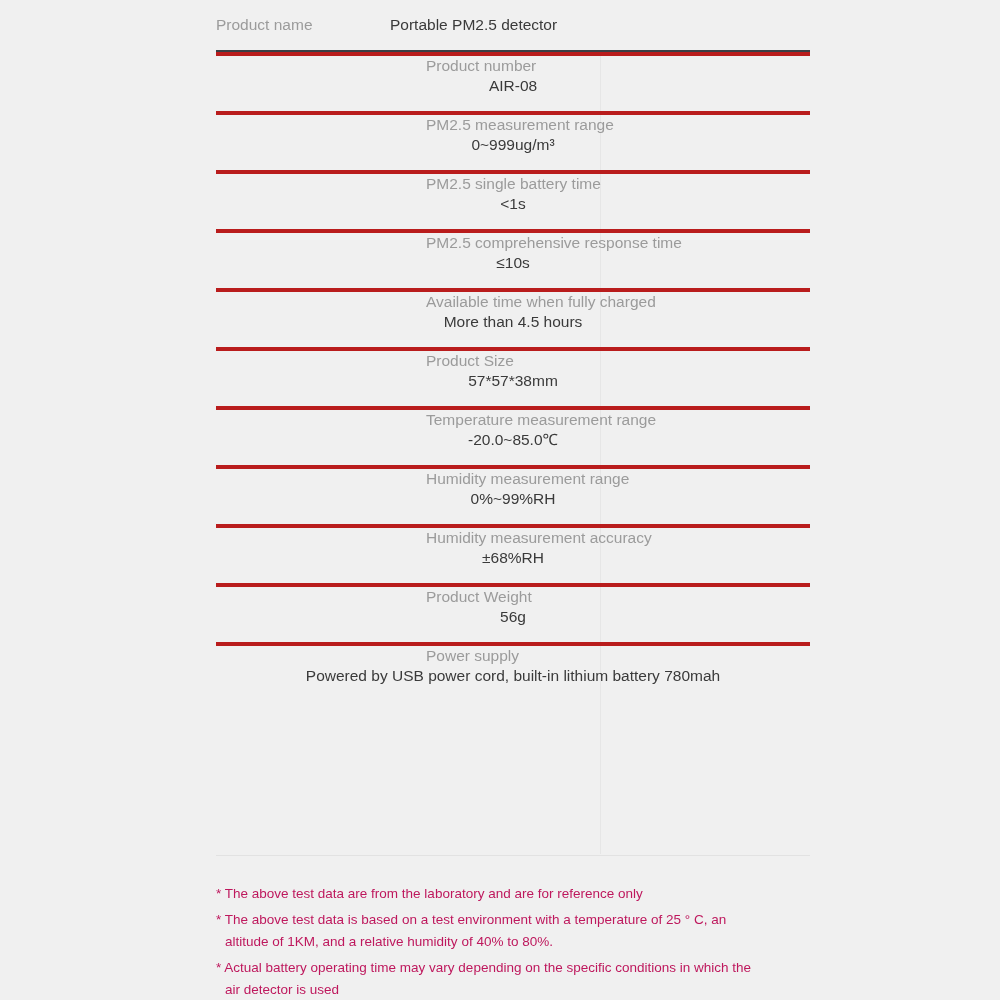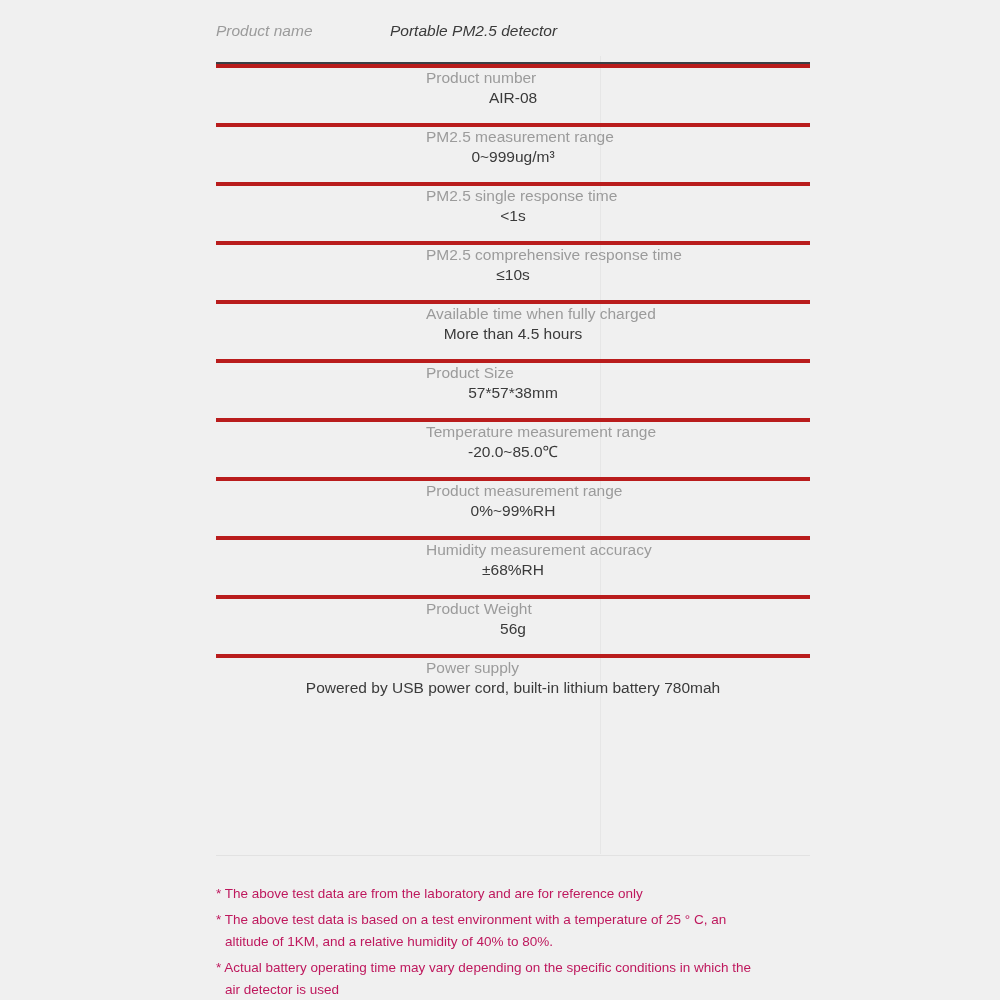--- a/index.html
+++ b/index.html
@@ -47,23 +47,22 @@
     box-sizing: border-box;
     z-index: 1;
   }
 
   .spec-row + .spec-row {
     border-top: 4px solid #b91c1c;
     flex-direction: column;
   }
 
   .spec-row.head-row {
-    height: 64px;
+    height: 52px;
     border-bottom: 2px solid #3b3f45;
-    font-style: italic;
   }
 
   .spec-label {
     color: #9b9b9b;
     font-size: 15.5px;
     line-height: 1.3;
     white-space: nowrap;
     flex: 0 0 auto;
     width: 174px;
   }
@@ -140,21 +139,21 @@
       <div class="spec-value">AIR-08</div>
     </div>
 
 
     <div class="spec-row">
       <div class="spec-label">PM2.5 measurement range</div>
       <div class="spec-value">0~999ug/m³</div>
     </div>
 
     <div class="spec-row">
-      <div class="spec-label">PM2.5 single response time</div>
+      <div class="spec-label">PM2.5 single battery time</div>
       <div class="spec-value">&lt;1s</div>
     </div>
 
     <div class="spec-row">
       <div class="spec-label">PM2.5 comprehensive response time</div>
       <div class="spec-value">≤10s</div>
     </div>
 
     <div class="spec-row">
       <div class="spec-label">Available time when fully charged</div>
@@ -165,21 +164,21 @@
       <div class="spec-label">Product Size</div>
       <div class="spec-value">57*57*38mm</div>
     </div>
 
     <div class="spec-row">
       <div class="spec-label">Temperature measurement range</div>
       <div class="spec-value">-20.0~85.0℃</div>
     </div>
 
     <div class="spec-row">
-      <div class="spec-label">Product measurement range</div>
+      <div class="spec-label">Humidity measurement range</div>
       <div class="spec-value">0%~99%RH</div>
     </div>
 
 
     <div class="spec-row">
       <div class="spec-label">Humidity measurement accuracy</div>
       <div class="spec-value">±68%RH</div>
     </div>
 
     <div class="spec-row">

